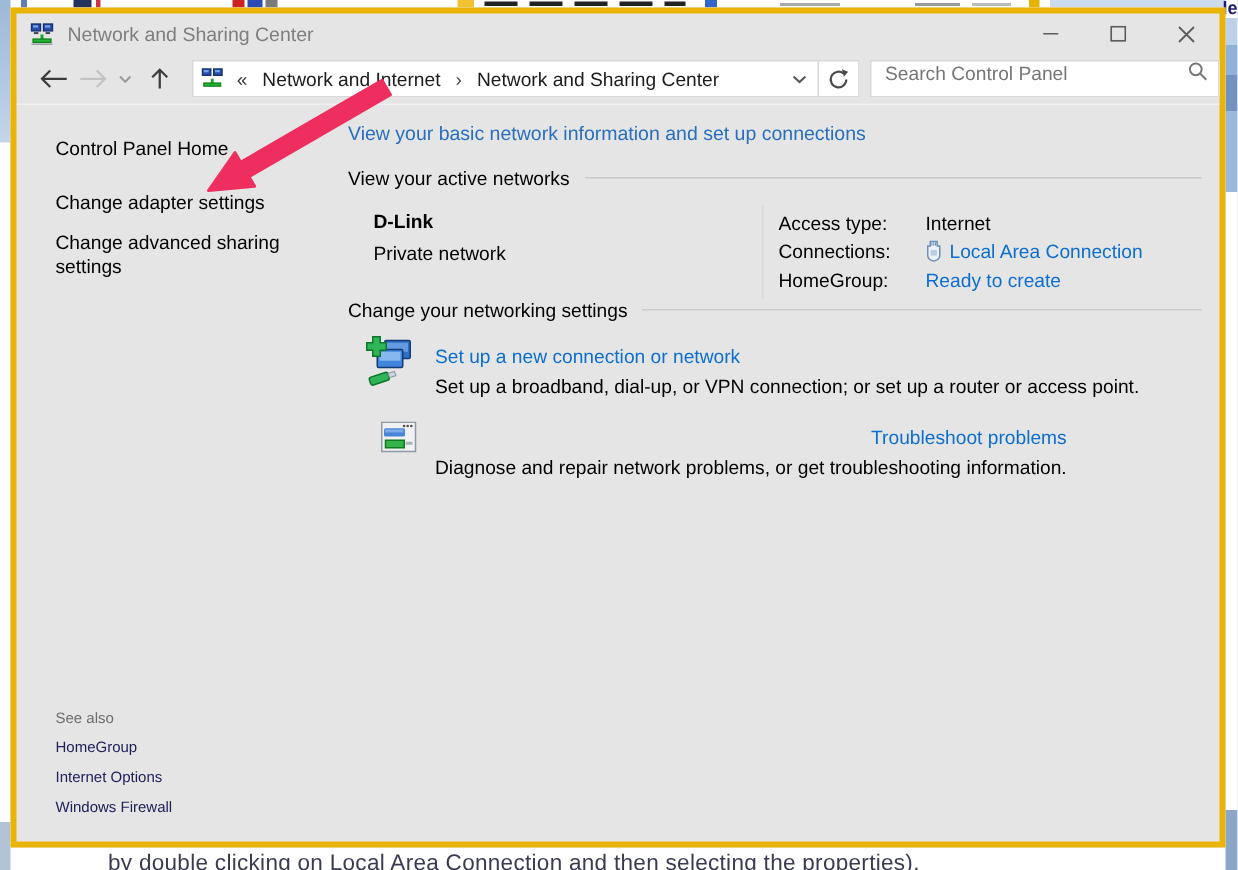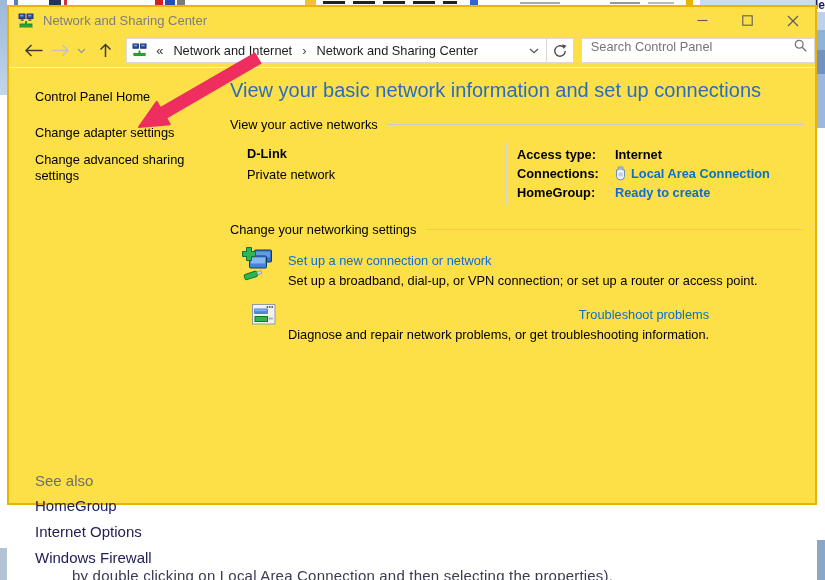--- a/index.html
+++ b/index.html
@@ -14,22 +14,22 @@
   
   .bg-frag { position:absolute; }
   .bg-corner-text { position:absolute; right:0; top:-2px; font-size:12px; font-weight:bold; color:#1a1a6e; }
   .bg-bottom-text {
     position:absolute; left:72px; top:567px; font-size:15px; color:#3a3a52;
     white-space:nowrap; letter-spacing:0.2px;
   }
 
   
   .window {
-    position:absolute; left:7px; top:5px; width:810px; height:500px;
-    background:#fde047; border:2px solid #eab308;
+    position:absolute; left:7px; top:5px; width:810px; height:560px;
+    background:#e5e5e5; border:4px solid #eab308;
   }
 
   
   .titlebar { height:27px; display:flex; align-items:center; }
   .titlebar .app-icon { margin-left:9px; display:flex; }
   .titlebar .title { margin-left:9px; font-size:13px; color:#7e7e7e; }
   .controls { margin-left:auto; display:flex; height:100%; }
   .ctrl { width:45px; height:100%; display:flex; align-items:center; justify-content:center; }
 
   
@@ -61,41 +61,41 @@
     font-size:12.8px; padding:0 0 0 9px; color:#222; background:transparent;
   }
   .searchbox input::placeholder { color:#767676; opacity:1; }
   .searchbox .mag { margin-right:7px; display:flex; }
 
   
   .content { position:relative; display:flex; height:497px; }
   .sidebar { width:221px; padding:21px 0 0 26px; font-size:12.8px; flex-shrink:0; }
   .sb-home { color:#066c2; margin-bottom:21px; cursor:pointer; }
   .sb-link { color:#066c2; margin-bottom:10px; width:158px; line-height:1.3; cursor:pointer; }
-  .see-also { position:absolute; left:26px; top:404px; font-size:15px; }
+  .see-also { position:absolute; left:26px; top:404px; font-size:10px; }
   .see-also .sa-title { color:#6d6d6d; margin-bottom:8px; }
   .see-also .sa-item { color:#21215a; margin-bottom:9px; cursor:pointer; }
 
   .main { flex:1; padding:9px 12px 0 0; font-size:12.8px; color:#000; }
-  .main h1 { font-size:20px; font-weight:400; color:#286ebe; margin:2px 0 0 0; }
+  .main h1 { font-size:13px; font-weight:400; color:#286ebe; margin:2px 0 0 0; }
   .section-head { display:flex; align-items:center; margin-top:15px; }
   .section-head .line { flex:1; height:1px; background:#cacaca; margin-left:10px; }
 
   .net-block { display:flex; margin-top:11px; }
   .net-left { width:276px; padding-left:17px; padding-top:3px; }
   .net-name { font-weight:bold; }
   .net-type { margin-top:6px; }
   .net-divider { width:1px; background:#d9d9d9; align-self:stretch; min-height:62px; margin-right:10px; }
-  .net-details { padding-top:2px;font-weight:bold; }
+  .net-details { padding-top:2px; }
   .detail-row { display:flex; align-items:center; height:19px; }
   .detail-label { width:98px; }
   .detail-value.link { color:#0b6ed0; cursor:pointer; }
   .detail-value .eth { display:inline-flex; vertical-align:-3px; margin-right:5px; }
 
-  .settings-block { margin-top:17px; }
+  .settings-block { }
   .set-item { display:flex; margin:10px 0 0 12px; }
   .set-item + .set-item { margin-top:13px;text-align:right; }
   .set-icon { width:34px; flex-shrink:0; margin-right:12px; }
   .set-text { padding-top:6px; }
   .set-title { color:#0b6ed0; cursor:pointer; }
   .set-desc { margin-top:5px; color:#000; }
 
   
   .overlay { position:absolute; left:0; top:0; width:825px; height:580px; pointer-events:none; z-index:40; }
 </style>

